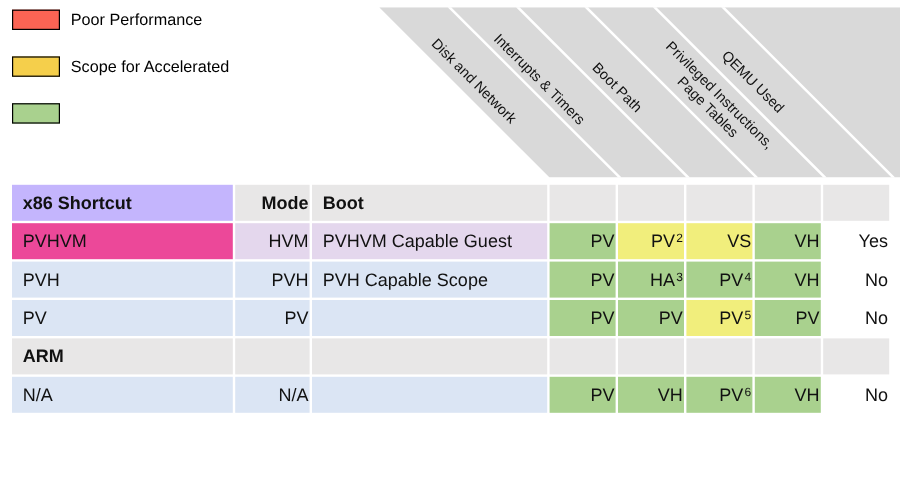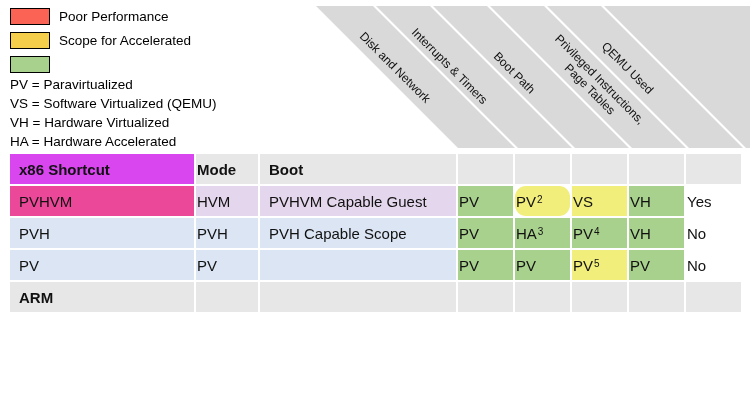--- a/index.html
+++ b/index.html
@@ -1,20 +1,20 @@
 <!DOCTYPE html>
 <html><head>
 <meta charset="utf-8">
 <style>
   html,body{margin:0;padding:0}
   body{font-family:"Liberation Sans","DejaVu Sans",sans-serif;background:#fff}
   #stage{position:relative;width:750px;height:420px;overflow:hidden;background:#fff;color:#000}
 
   
-  .legend{position:absolute;left:10px;top:8px;display:flex;flex-direction:column;gap:7px}
+  .legend{position:absolute;left:10px;top:8px;display:flex;flex-direction:column;gap:22px}
   .legend-item{display:flex;align-items:center;gap:9px;height:17px}
   .legend-swatch{width:38px;height:15px;border:1px solid #000;flex:0 0 auto}
   .legend-label{font-size:13.5px;white-space:nowrap}
 
   
   .abbr{position:absolute;left:10px;top:75px;font-size:13.5px;line-height:19px}
 
   
   .dh-area{position:absolute;left:0;top:0;width:750px;height:151px;overflow:hidden}
   .dh-bg{position:absolute;left:0;top:0;width:750px;height:151px;
@@ -23,21 +23,21 @@
           transform:skewX(45deg);transform-origin:top left;z-index:1}
   .dh-label{position:absolute;font-size:12px;line-height:13.5px;white-space:nowrap;color:#111;
             transform:rotate(45deg);transform-origin:top left;z-index:2}
   .dh-wrap{white-space:normal;width:150px;text-align:center}
 
   
   table.spectrum{position:absolute;left:8px;top:152px;border-collapse:separate;border-spacing:2px;
                  table-layout:fixed;width:735px}
   .spectrum td,.spectrum th{height:30px;font-size:15px;padding:0 2px 0 9px;text-align:left;
                             font-weight:normal;vertical-align:middle;overflow:hidden;color:#111}
-  .spectrum .c{text-align:left;padding:0 1px}
+  .spectrum .c{text-align:right;padding:0 1px}
   .spectrum th,.spectrum .b{font-weight:bold}
   sup{font-size:10px;position:relative;top:-4px;vertical-align:baseline;margin-left:1px}
 </style>
 </head>
 <body>
 
 <div id="stage">
 
   <div class="legend">
       <div class="legend-item">
@@ -46,26 +46,20 @@
       </div>
       <div class="legend-item">
         <span class="legend-swatch" style="background: rgb(245, 207, 75);"></span>
         <span class="legend-label">Scope for Accelerated</span>
       </div>
       <div class="legend-item">
         <span class="legend-swatch" style="background: rgb(169, 209, 142);"></span>
       </div>
     </div>
 
-  <div class="abbr">
-      <div class="abbr-line">PV = Paravirtualized</div>
-      <div class="abbr-line">VS = Software Virtualized (QEMU)</div>
-      <div class="abbr-line">VH = Hardware Virtualized</div>
-      <div class="abbr-line">HA = Hardware Accelerated</div>
-    </div>
 
   <div class="dh-area">
     <div class="dh-bg" style="background: rgb(217, 217, 217);"></div>
     <div class="dh-sep" style="left:373px"></div>
     <div class="dh-sep" style="left:430px"></div>
     <div class="dh-sep" style="left:487px"></div>
     <div class="dh-sep" style="left:544px"></div>
     <div class="dh-sep" style="left:601px"></div>
 
     <span class="dh-label" style="left:366px;top:30px">Disk and Network</span>
@@ -81,35 +75,35 @@
         <col style="width:62px">
         <col style="width:196px">
       <col style="width:55px">
         <col style="width:55px">
         <col style="width:55px">
       <col style="width:55px">
         <col style="width:55px">
     </colgroup>
     <tbody>
         <tr>
-          <th style="background: #d946ef;">x86 Shortcut</th>
+          <th style="background: #c4b5fd;">x86 Shortcut</th>
           <th class="c " style="background: rgb(232, 231, 231);">Mode</th>
           <th style="background: rgb(232, 231, 231);">Boot</th>
           <td style="background: rgb(232, 231, 231);"></td>
           <td style="background: rgb(232, 231, 231);"></td>
           <td style="background: rgb(232, 231, 231);"></td>
           <td style="background: rgb(232, 231, 231);"></td>
           <td style="background: rgb(232, 231, 231);"></td>
         </tr>
         <tr>
           <td style="background: #ec4899;">PVHVM</td>
           <td class="c " style="background: rgb(228, 215, 237);">HVM</td>
           <td style="background: rgb(228, 215, 237);">PVHVM Capable Guest</td>
           <td class="c " style="background: rgb(169, 209, 142);">PV</td>
-          <td class="c " style="background: rgb(241, 238, 124); border-radius: 11px;">PV<sup>2</sup></td>
+          <td class="c " style="background: rgb(241, 238, 124);">PV<sup>2</sup></td>
           <td class="c " style="background: rgb(241, 238, 124);">VS</td>
           <td class="c " style="background: rgb(169, 209, 142);">VH</td>
           <td class="c ">Yes</td>
         </tr>
         <tr>
           <td style="background: rgb(219, 229, 244);">PVH</td>
           <td class="c " style="background: rgb(219, 229, 244);">PVH</td>
           <td style="background: rgb(219, 229, 244);">PVH Capable Scope</td>
           <td class="c " style="background: rgb(169, 209, 142);">PV</td>
           <td class="c " style="background: rgb(169, 209, 142);">HA<sup>3</sup></td>
@@ -130,16 +124,26 @@
         <tr>
           <td class="b" style="background: rgb(232, 231, 231);">ARM</td>
           <td style="background: rgb(232, 231, 231);"></td>
           <td style="background: rgb(232, 231, 231);"></td>
           <td style="background: rgb(232, 231, 231);"></td>
           <td style="background: rgb(232, 231, 231);"></td>
           <td style="background: rgb(232, 231, 231);"></td>
           <td style="background: rgb(232, 231, 231);"></td>
           <td style="background: rgb(232, 231, 231);"></td>
         </tr>
+        <tr>
+          <td style="background: rgb(219, 229, 244);">N/A</td>
+          <td class="c " style="background: rgb(219, 229, 244);">N/A</td>
+          <td style="background: rgb(219, 229, 244);"></td>
+          <td class="c " style="background: rgb(169, 209, 142);">PV</td>
+          <td class="c " style="background: rgb(169, 209, 142);">VH</td>
+          <td class="c " style="background: rgb(169, 209, 142);">PV<sup>6</sup></td>
+          <td class="c " style="background: rgb(169, 209, 142);">VH</td>
+          <td class="c ">No</td>
+        </tr>
       </tbody>
   </table>
 
 </div>
 
 </body></html>

